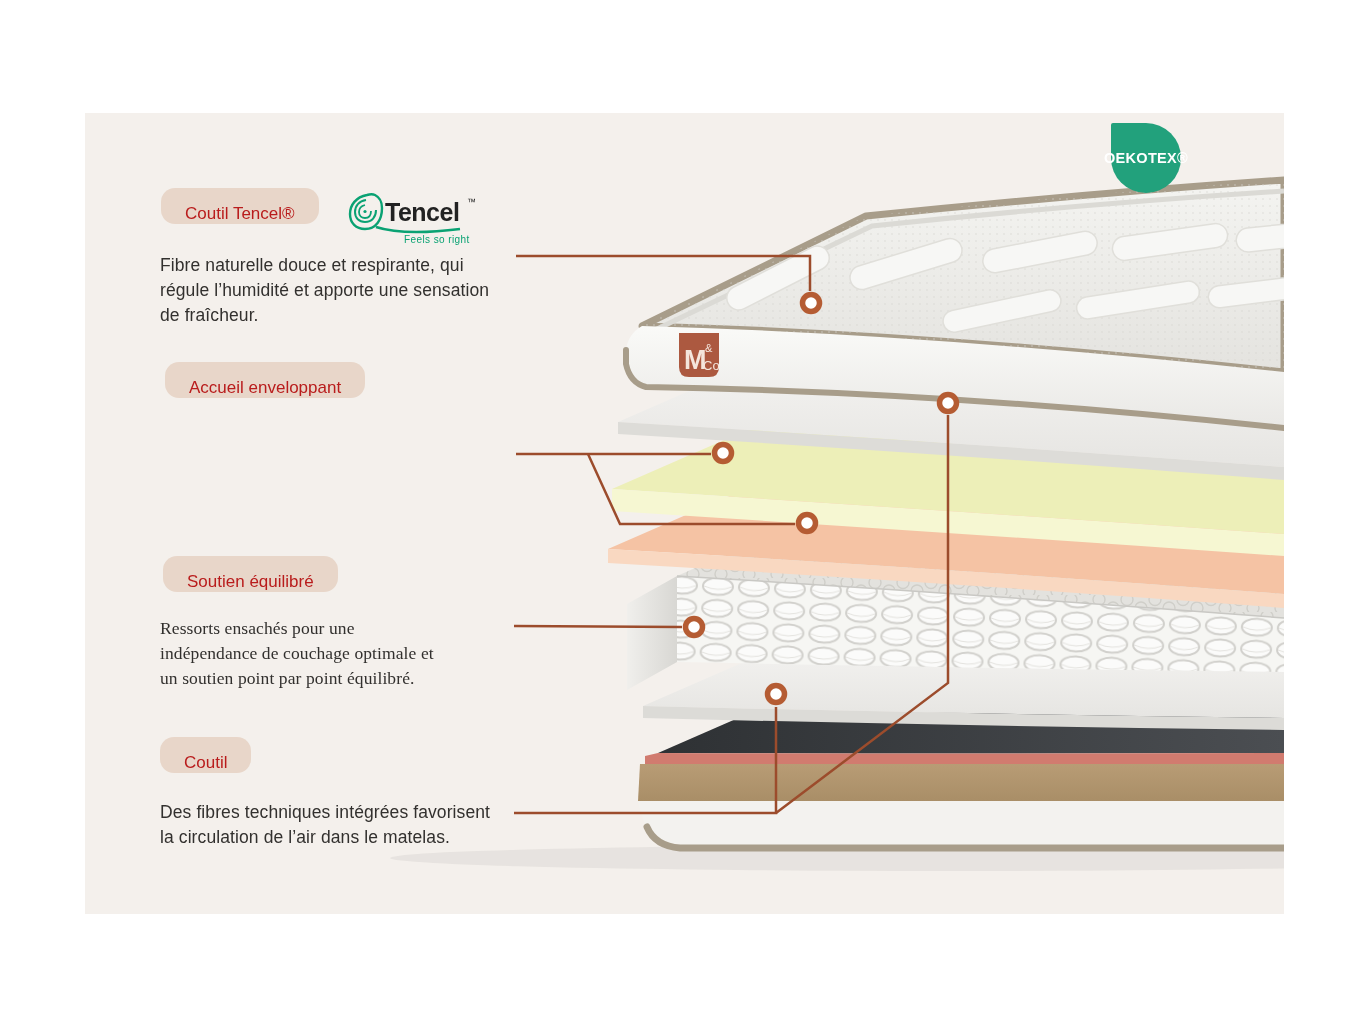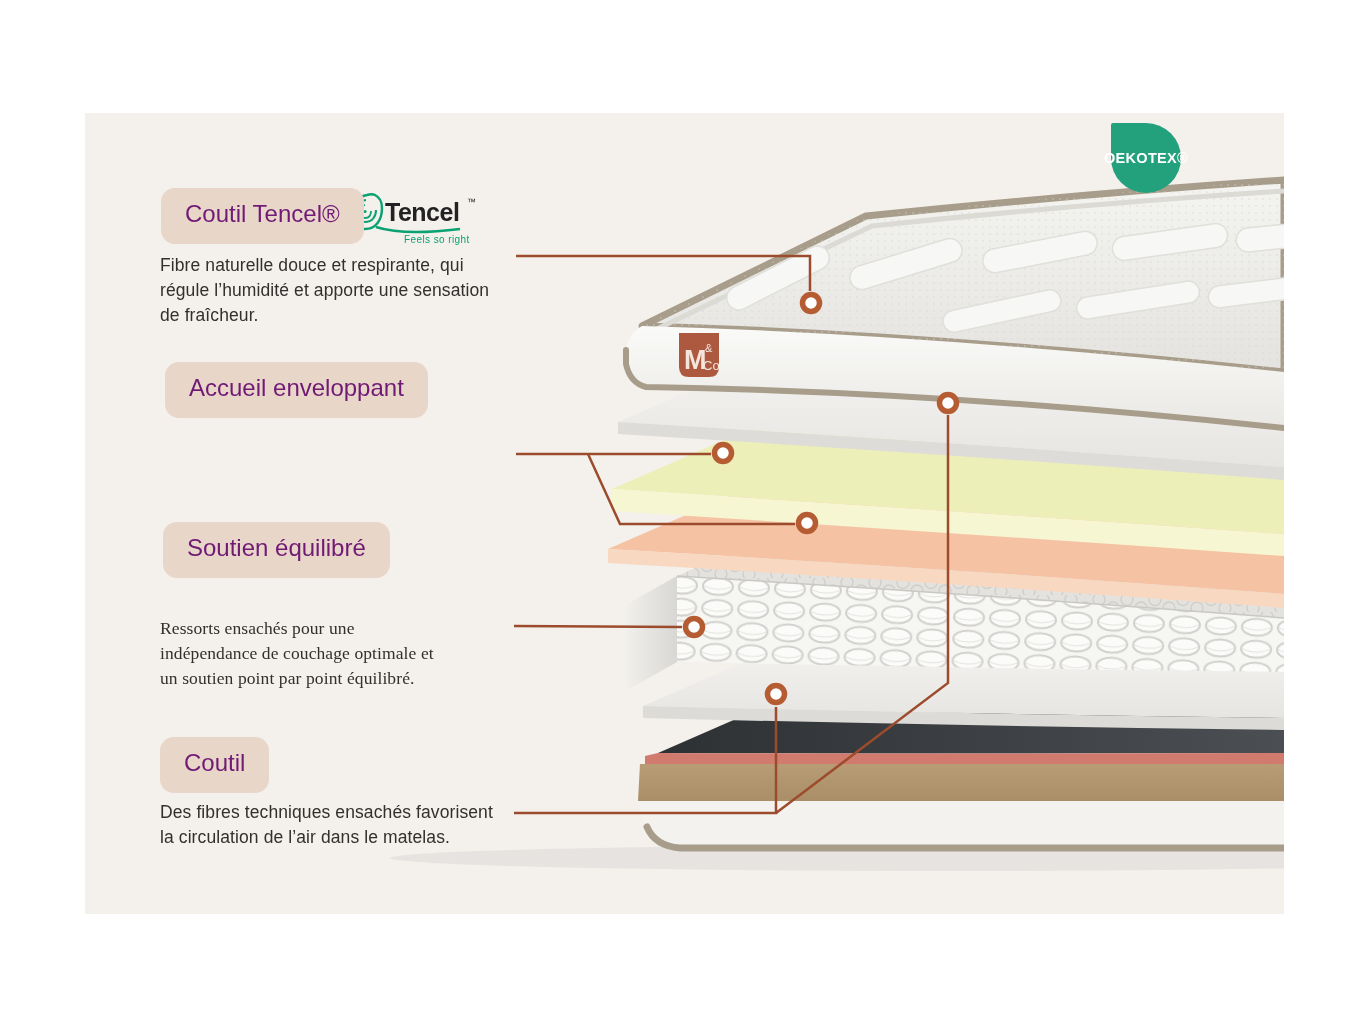--- a/index.html
+++ b/index.html
@@ -1,24 +1,24 @@
 <!DOCTYPE html>
 <html><head>
 <meta charset="utf-8">
 <style>
   html,body{margin:0;padding:0;background:#ffffff;}
   .canvas{position:relative;width:1368px;height:1026px;background:#ffffff;overflow:hidden;
           font-family:"Liberation Sans",sans-serif;}
   .card{position:absolute;left:85px;top:113px;width:1199px;height:801px;background:#f4f0ec;}
   .art{position:absolute;left:0;top:0;width:1368px;height:1026px;}
-  .chip{position:absolute;background:#e8d6c9;border-radius:14px;color:#701a75;
-        font-size:24px;height:56px;line-height:52px;padding:0 24px;white-space:nowrap;}
+  .chip{position:absolute;background:#e8d6c9;border-radius:14px;color:#b91c1c;
+        font-size:17px;height:36px;line-height:52px;padding:0 24px;white-space:nowrap;}
   .chip1{left:161px;top:188px;}
   .chip2{left:165px;top:362px;}
-  .chip3{left:163px;top:522px;}
+  .chip3{left:163px;top:556px;}
   .chip4{left:160px;top:737px;}
   .para{position:absolute;left:160px;width:380px;font-size:17.5px;line-height:25px;
         color:#32302e;white-space:pre-line;letter-spacing:.1px;}
   .para1{top:253px;}
   .para2{top:426px;}
   .para3{top:616px;font-family:Liberation Serif, serif;}
   .para4{top:800px;}
   .badge{position:absolute;left:845px;top:117px;width:240px;height:75px;background:#b3654a;
          border-radius:14px 14px 42px 14px;color:#ffffff;font-size:33px;font-weight:700;
          display:flex;align-items:center;justify-content:center;letter-spacing:.8px;}
@@ -185,15 +185,15 @@
 de fraîcheur.</div>
 
   <div class="chip chip2">Accueil enveloppant</div>
 
   <div class="chip chip3">Soutien équilibré</div>
   <div class="para para3">Ressorts ensachés pour une
 indépendance de couchage optimale et
 un soutien point par point équilibré.</div>
 
   <div class="chip chip4">Coutil</div>
-  <div class="para para4">Des fibres techniques ensachés favorisent
+  <div class="para para4">Des fibres techniques intégrées favorisent
 la circulation de l’air dans le matelas.</div>
 </div>
 
 </body></html>

